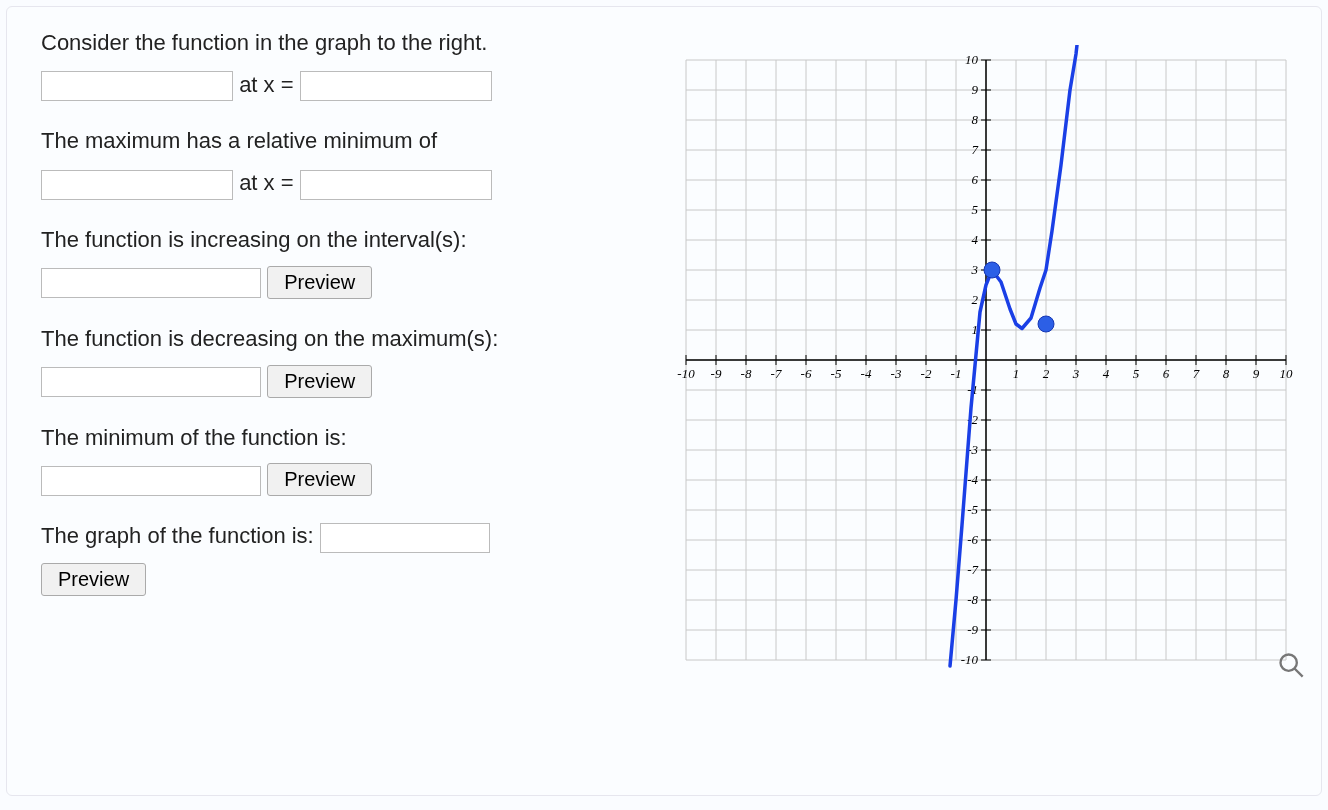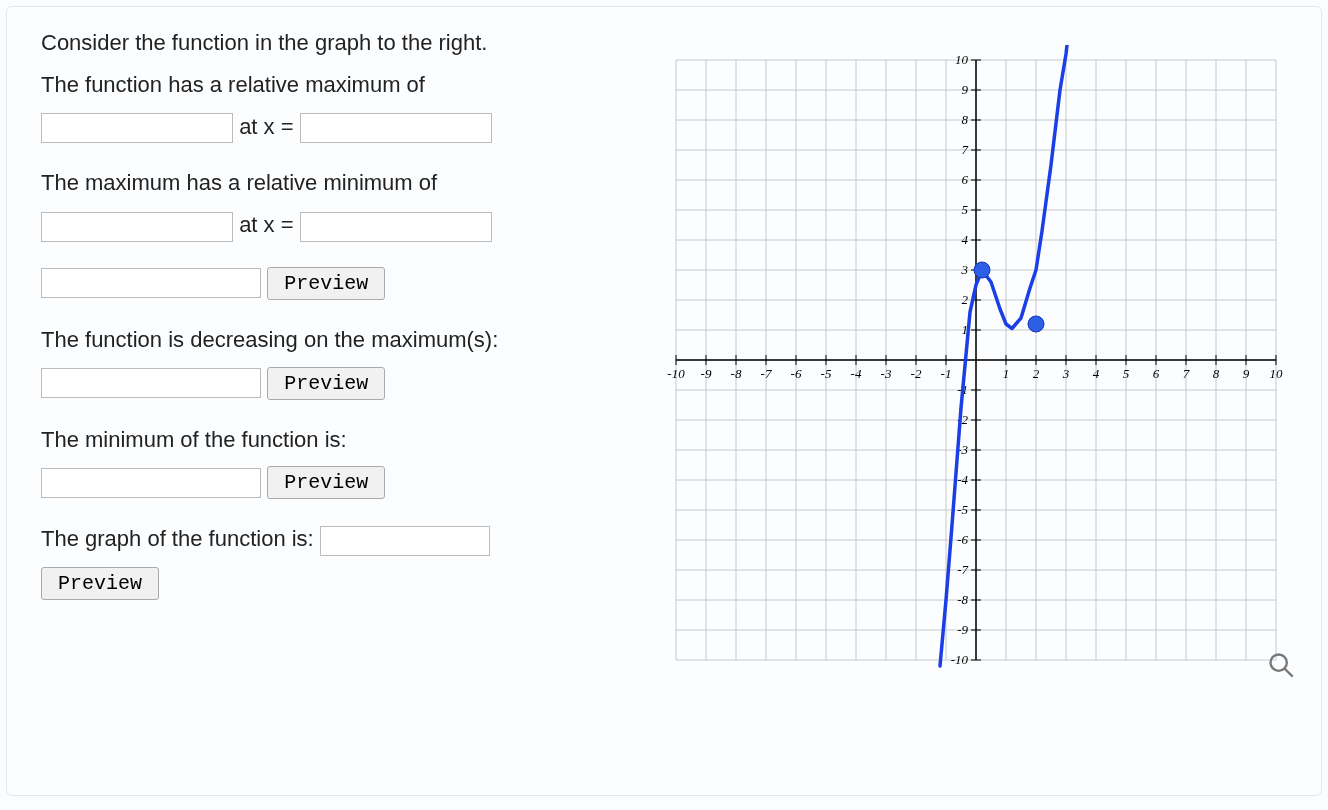--- a/index.html
+++ b/index.html
@@ -7,21 +7,21 @@
     margin: 0;
     font-family: "Helvetica Neue", Arial, sans-serif;
     font-size: 22px;
     color: #222;
     background: #fafcff;
   }
   .wrap {
     border: 1px solid #e6e6ee;
     border-radius: 6px;
     margin: 6px;
-    padding: 20px 20px 24px 34px;
+    padding: 20px 10px 24px 34px;
     display: flex;
     gap: 18px;
     min-height: 790px;
     background: #fbfdff;
   }
   .left {
     flex: 1 1 auto;
     max-width: 640px;
   }
   .right {
@@ -43,21 +43,21 @@
     padding: 2px 6px;
   }
   .narrow input[type=text]{ width:220px;}
   button {
     font-size: 20px;
     padding: 4px 16px;
     border: 1px solid #aaa;
     background: #f1f1f1;
     border-radius: 3px;
     cursor: pointer;
-    font-family: Liberation Mono, monospace;
+    font-family: Liberation Sans, sans-serif;
     text-align: right;
   }
   svg { display: block; }
   .graph-box {
     position: relative;
     width: 630px;
     height: 630px;
   }
   .zoom {
     position: absolute;
@@ -72,38 +72,38 @@
 </head>
 <body>
 
 <div class="wrap">
 
   <div class="left">
 
     <p class="line">Consider the function in the graph to the right.</p>
 
     <div class="block">
-      <p class="line">The function has a relative maximum of</p>
       <p class="line">
         <input type="text" value="" style="">
         <span>at x =</span>
         <input type="text" value="" style="">
       </p>
     </div>
 
     <div class="block">
       <p class="line">The maximum has a relative minimum of</p>
       <p class="line">
         <input type="text" value="" style="">
         <span>at x =</span>
         <input type="text" value="" style="">
       </p>
     </div>
 
     <div class="block narrow">
+      <p class="line">The function is increasing on the interval(s):</p>
       <p class="line">
         <input type="text" value="" style="">
         <button>Preview</button>
       </p>
     </div>
 
     <div class="block narrow">
       <p class="line">The function is decreasing on the maximum(s):</p>
       <p class="line">
         <input type="text" value="" style="">

